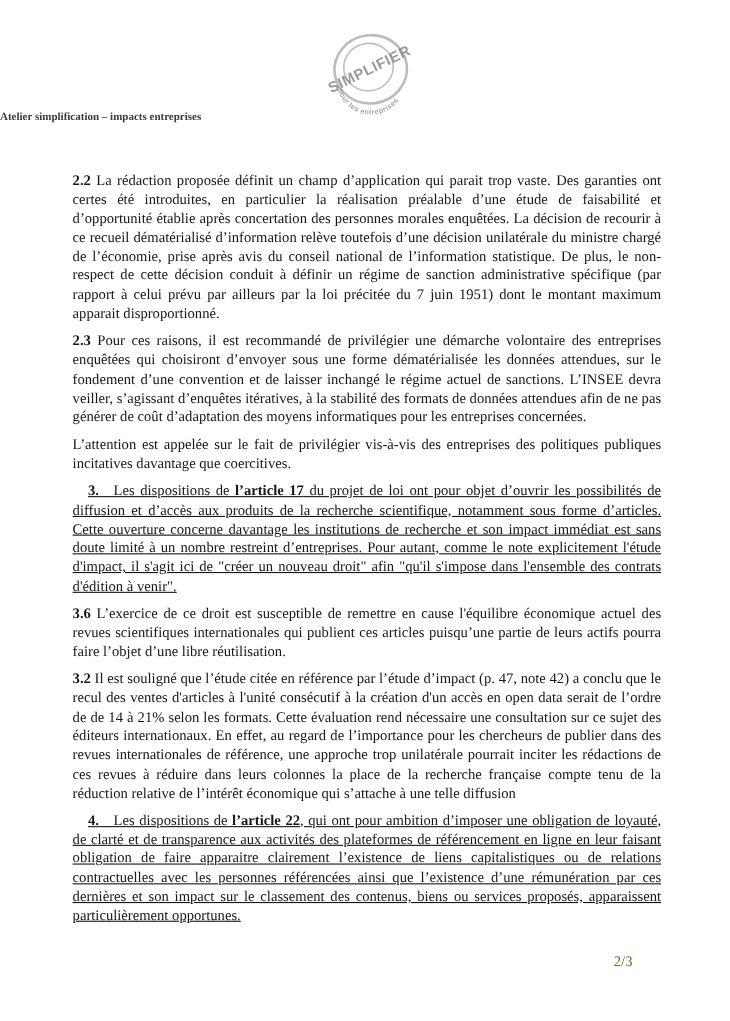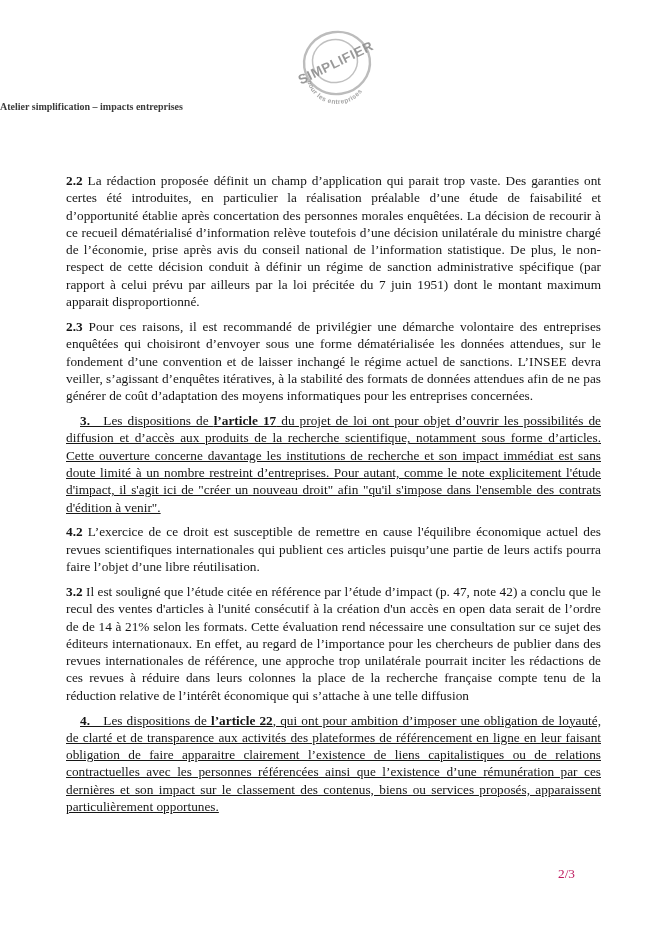--- a/index.html
+++ b/index.html
@@ -14,28 +14,28 @@
     font-size:13.5px;fill:#8f8f8f;letter-spacing:.6px;opacity:.9;}
   .stamp-sub{font-family:"Liberation Sans","DejaVu Sans",sans-serif;font-weight:bold;
     font-size:6.6px;fill:#9c9c9c;letter-spacing:.35px;opacity:.9;}
   
   .doc-header{
     position:absolute;left:0;top:100px;width:664px;
     font-weight:bold;font-size:10px;line-height:13px;color:#3a3a3a;
   }
   
   .content{
-    position:absolute;left:66px;top:172px;width:535px;
+    position:absolute;left:66px;top:155px;width:535px;
     font-size:13.3px;line-height:17.3px;text-align:justify;
   }
   .content p{margin:0 0 7.6px 0;}
   .content p.indent{text-indent:14px;text-decoration:underline;}
   .b{font-weight:bold;}
   .page-num{
-    position:absolute;left:66px;top:866px;width:509px;text-align:right;font-size:13.3px;color:#be185d;
+    position:absolute;left:66px;top:866px;width:509px;text-align:right;font-size:13.3px;color:#4d7c0f;
   }
 </style>
 </head>
 <body>
 
 <div class="page">
 
   <div class="stamp">
     <svg viewBox="0 0 90 80" width="90" height="80" xmlns="http://www.w3.org/2000/svg">
       <g fill="none" stroke="#a5a5a5">
@@ -50,21 +50,22 @@
     </svg>
   </div>
 
   <div class="doc-header">
     <div>Atelier simplification – impacts entreprises</div>
   </div>
 
   <div class="content">
     <p><span class="b">2.2</span><span> La rédaction proposée définit un champ d’application qui parait trop vaste. Des garanties ont certes été introduites, en particulier la réalisation préalable d’une étude de faisabilité et d’opportunité établie après concertation des personnes morales enquêtées. La décision de recourir à ce recueil dématérialisé d’information relève toutefois d’une décision unilatérale du ministre chargé de l’économie, prise après avis du conseil national de l’information statistique. De plus, le non-respect de cette décision conduit à définir un régime de sanction administrative spécifique (par rapport à celui prévu par ailleurs par la loi précitée du 7 juin 1951) dont le montant maximum apparait disproportionné.</span></p>
     <p><span class="b">2.3</span><span> Pour ces raisons, il est recommandé de privilégier une démarche volontaire des entreprises enquêtées qui choisiront d’envoyer sous une forme dématérialisée les données attendues, sur le fondement d’une convention et de laisser inchangé le régime actuel de sanctions. L’INSEE devra veiller, s’agissant d’enquêtes itératives, à la stabilité des formats de données attendues afin de ne pas générer de coût d’adaptation des moyens informatiques pour les entreprises concernées.</span></p>
+    <p><span>L’attention est appelée sur le fait de privilégier vis-à-vis des entreprises des politiques publiques incitatives davantage que coercitives.</span></p>
     <p class="indent"><span class="b">3.</span><span>  Les dispositions de </span><span class="b">l’article 17</span><span> du projet de loi ont pour objet d’ouvrir les possibilités de diffusion et d’accès aux produits de la recherche scientifique, notamment sous forme d’articles. Cette ouverture concerne davantage les institutions de recherche et son impact immédiat est sans doute limité à un nombre restreint d’entreprises. Pour autant, comme le note explicitement l'étude d'impact, il s'agit ici de "créer un nouveau droit" afin "qu'il s'impose dans l'ensemble des contrats d'édition à venir".</span></p>
-    <p><span class="b">4.2</span><span> L’exercice de ce droit est susceptible de remettre en cause l'équilibre économique actuel des revues scientifiques internationales qui publient ces articles  puisqu’une partie de leurs actifs pourra faire l’objet d’une libre réutilisation.</span></p>
+    <p><span class="b">3.6</span><span> L’exercice de ce droit est susceptible de remettre en cause l'équilibre économique actuel des revues scientifiques internationales qui publient ces articles  puisqu’une partie de leurs actifs pourra faire l’objet d’une libre réutilisation.</span></p>
     <p><span class="b">3.2</span><span> Il est souligné que l’étude citée en référence par l’étude d’impact (p. 47, note 42) a conclu que le recul des ventes d'articles à l'unité consécutif à la création d'un accès en open data serait de l’ordre de de 14 à 21% selon les formats. Cette évaluation rend nécessaire une consultation sur ce sujet des éditeurs internationaux. En effet, au regard de l’importance pour les chercheurs de publier dans des revues internationales de référence, une approche trop unilatérale pourrait inciter les rédactions de ces revues à réduire dans leurs colonnes la place de la recherche française compte tenu de la réduction relative de l’intérêt économique qui s’attache à une  telle diffusion</span></p>
     <p class="indent"><span class="b">4.</span><span>  Les dispositions de </span><span class="b">l’article 22</span><span>, qui ont pour ambition d’imposer une obligation de loyauté, de clarté et de transparence aux activités des plateformes de référencement en ligne en leur faisant obligation de faire apparaitre clairement l’existence de liens capitalistiques ou de relations contractuelles avec les personnes référencées ainsi que l’existence d’une rémunération par ces dernières et son impact sur le classement des contenus, biens ou services proposés, apparaissent particulièrement opportunes.</span></p>
   </div>
 
   <div class="page-num">2/3</div>
 
 </div>
 
 </body></html>

